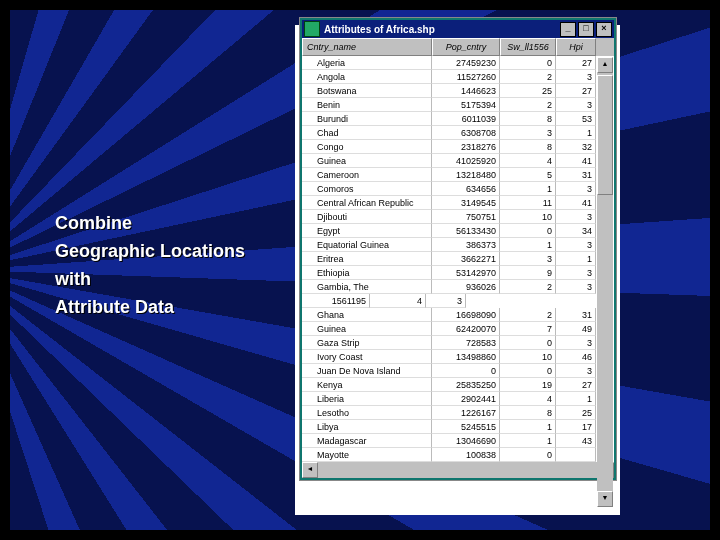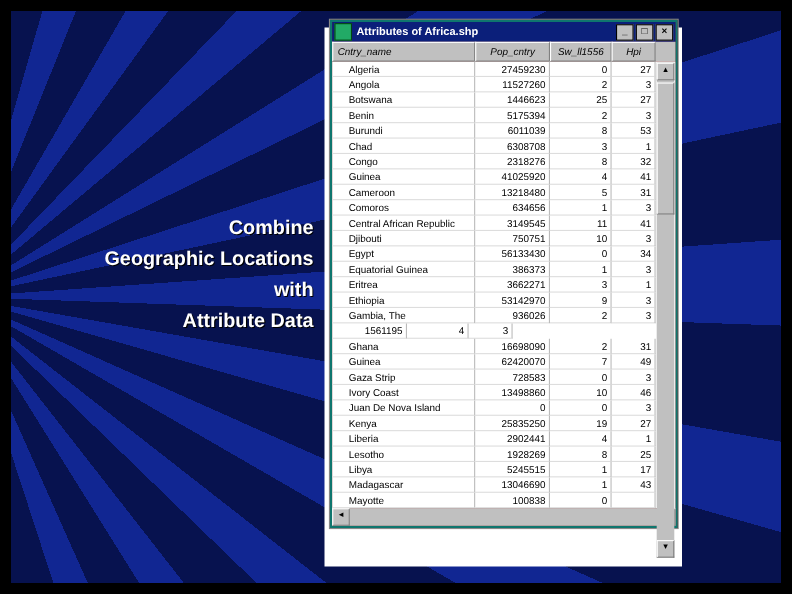--- a/index.html
+++ b/index.html
@@ -3,21 +3,21 @@
 <meta charset="utf-8">
 <style>
   html,body{margin:0;padding:0;width:720px;height:540px;overflow:hidden;font-family:Arial,Helvetica,sans-serif}
   .stage{position:relative;width:720px;height:540px;background:#07124f}
   .rays{position:absolute;inset:0;background:
     radial-gradient(circle at -5% 50%,rgba(255,255,255,0) 0,rgba(255,255,255,0) 55%,rgba(0,0,0,0) 55%),
     repeating-conic-gradient(from -40deg at -5% 50%,#13299a 0deg 6deg,#07124f 6deg 14deg);
     opacity:.9}
   .border{position:absolute;inset:0;border:10px solid #000;box-sizing:border-box;pointer-events:none}
 
-  .caption{position:absolute;left:55px;top:194px;width:230px;color:#fff;text-align:right;font-weight:900;font-size:18px;line-height:1.55;font-family:"Arial Black","Arial Bold",Arial,sans-serif;text-shadow:1px 1px 0 #000}
+  .caption{position:absolute;left:55px;top:210px;width:230px;color:#fff;text-align:left;font-weight:900;font-size:18px;line-height:1.55;font-family:"Arial Black","Arial Bold",Arial,sans-serif;text-shadow:1px 1px 0 #000}
 
   .panel{position:absolute;left:295px;top:25px;width:325px;height:490px;background:#fff;padding:10px;box-sizing:border-box}
   .win{position:absolute;left:300px;top:18px;width:312px;background:#7f1d1d;border:2px solid #0f766e;box-shadow:0 0 0 1px #888}
   .titlebar{display:flex;align-items:center;height:18px;background:linear-gradient(#0b1f7a,#0b1f7a);color:#fff;font-size:10px;font-weight:bold;padding:0 2px}
   .titlebar .tico{width:14px;height:14px;background:#2a6;border:1px solid #041;display:inline-block;margin-right:4px}
   .titlebar .ttext{flex:1}
   .titlebar .ctl{width:14px;height:13px;margin-left:2px;background:#c0c0c0;border:1px solid #000;font-size:9px;line-height:11px;text-align:center;color:#000;font-weight:bold}
 
   .head{display:flex;background:#c0c0c0;height:18px}
   .head div{border:1px solid #808080;border-top-color:#fff;border-left-color:#fff;font-size:9px;font-style:italic;text-align:center;line-height:16px;box-sizing:border-box;overflow:hidden;white-space:nowrap}
@@ -215,21 +215,21 @@
           <div class="c3">27</div>
         </div>
         <div class="row">
           <div class="c0">Liberia</div>
           <div class="c1">2902441</div>
           <div class="c2">4</div>
           <div class="c3">1</div>
         </div>
         <div class="row">
           <div class="c0">Lesotho</div>
-          <div class="c1">1928269</div>
+          <div class="c1">1226167</div>
           <div class="c2">8</div>
           <div class="c3">25</div>
         </div>
         <div class="row">
           <div class="c0">Libya</div>
           <div class="c1">5245515</div>
           <div class="c2">1</div>
           <div class="c3">17</div>
         </div>
         <div class="row">

